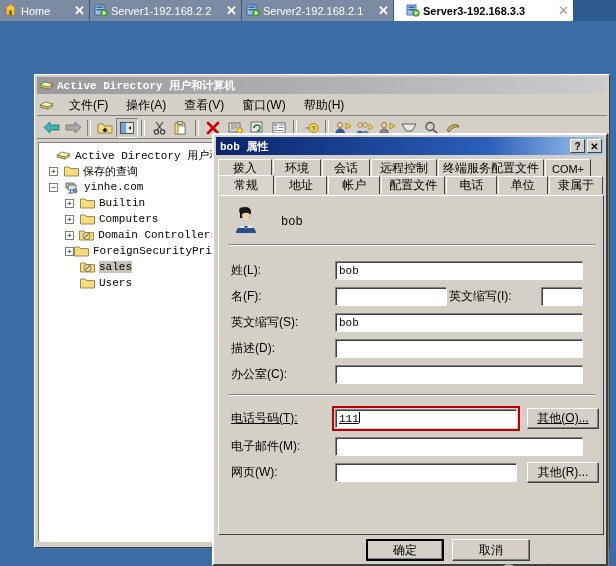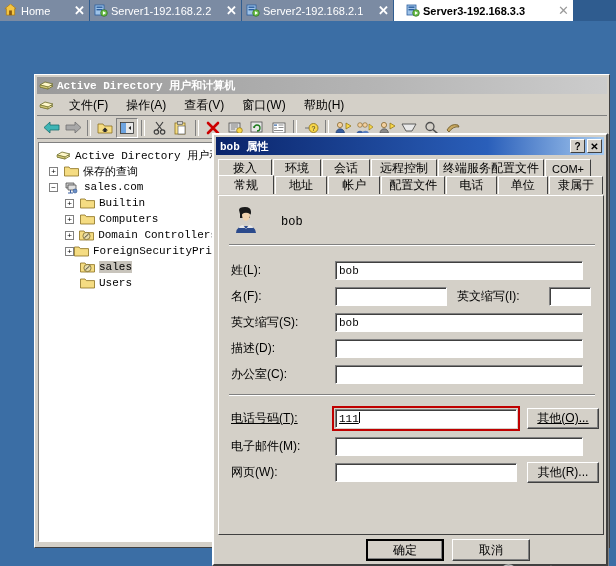--- a/index.html
+++ b/index.html
@@ -644,21 +644,21 @@
               <span class="expander">−</span>
               <span class="dots"></span>
               <span style="display:flex">
                 <svg width="16" height="13" viewBox="0 0 16 13">
                     <path d="M2 2 L10 2 L10 7 L2 7 Z" fill="#c8c8c8" stroke="#505050" stroke-width="0.8"></path>
                     <path d="M4 4 L12 4 L12 9 L4 9 Z" fill="#e0e0e0" stroke="#505050" stroke-width="0.8"></path>
                     <path d="M6.5 9 L6.5 12 M4 12 h5" stroke="#3a5f9f" stroke-width="1.1"></path>
                     <circle cx="11" cy="10" r="2" fill="#6a8fc8" stroke="#2e4f86" stroke-width="0.6"></circle>
                   </svg>
               </span>
-              <span class="tlabel">sales.com</span>
+              <span class="tlabel">yinhe.com</span>
             </div>
 
             <div class="tnode" style="padding-left:22px">
               <span class="expander">+</span>
               <span class="dots"></span>
               <span style="display:flex">
                 <svg width="15" height="12" viewBox="0 0 15 12">
                     <path d="M0.5 2 L5 2 L6.3 3.6 L14.5 3.6 L14.5 11 L0.5 11 Z" fill="#f5dc82" stroke="#8a7020" stroke-width="0.8"></path>
                   </svg>
               </span>
@@ -804,21 +804,21 @@
         <div class="hr" style="top:48px;"></div>
 
         <div class="frow" style="top:64px; width:362px;">
           <span class="flabel" style="width:104px">姓(L):</span>
           <span class="finput" style="width:248px">bob</span>
         </div>
 
         <div class="frow" style="top:90px; width:362px;">
           <span class="flabel" style="width:104px">名(F):</span>
           <span class="finput" style="width:112px"></span>
-          <span class="flabel" style="width:92px; padding-left:10px">英文缩写(I):</span>
+          <span class="flabel" style="width:92px; padding-left:2px">英文缩写(I):</span>
           <span class="finput" style="width:42px"></span>
         </div>
 
         <div class="frow" style="top:116px; width:362px;">
           <span class="flabel" style="width:104px">英文缩写(S):</span>
           <span class="finput" style="width:248px">bob</span>
         </div>
 
         <div class="frow" style="top:142px; width:362px;">
           <span class="flabel" style="width:104px">描述(D):</span>

